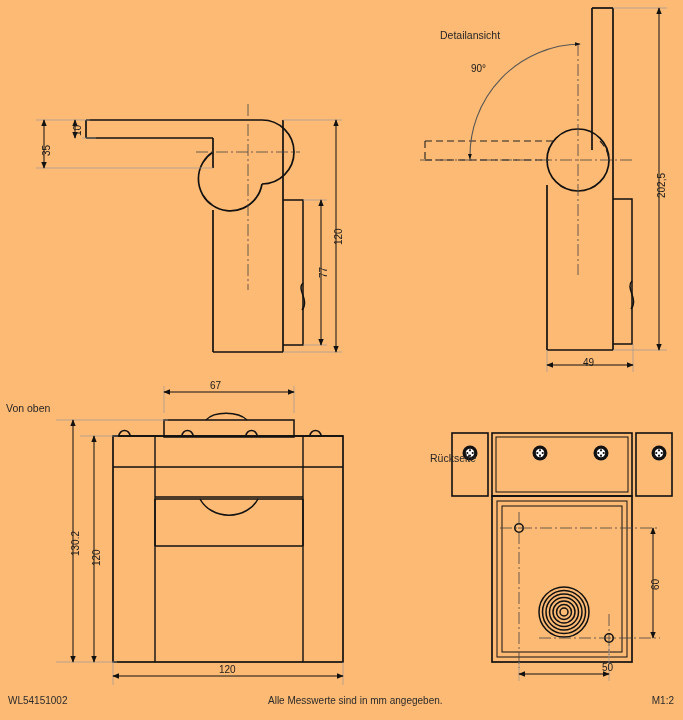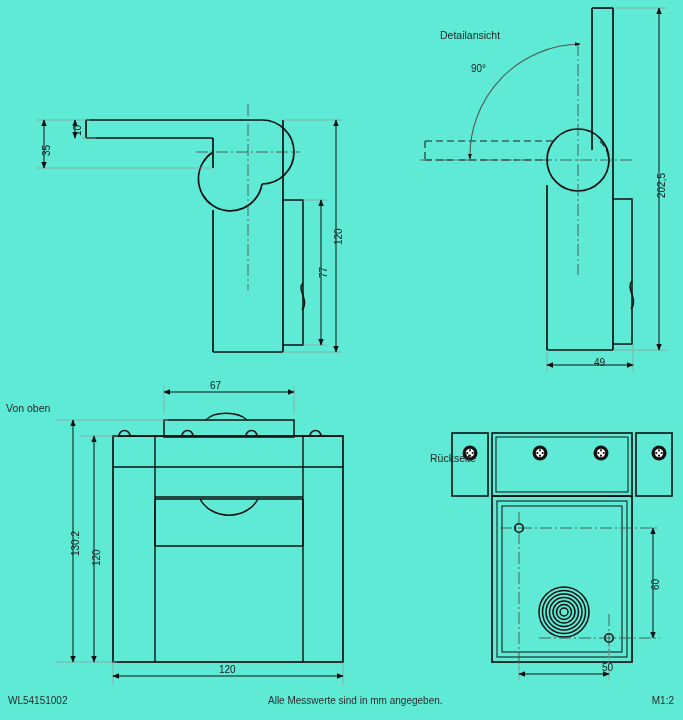--- a/index.html
+++ b/index.html
@@ -8,21 +8,21 @@
     background: #ffffff;
   }
   body {
     font-family: "Liberation Sans", sans-serif;
     color: #1a1a1a;
   }
   #sheet {
     position: relative;
     width: 683px;
     height: 720px;
-    background: #5eead4;
+    background: #fdba74;
     overflow: hidden;
   }
   #drawing {
     position: absolute;
     left: 0;
     top: 0;
     width: 683px;
     height: 720px;
   }
   .lbl {
@@ -277,21 +277,21 @@
   </svg>
 
   <div class="lbl rot" style="left:42px; top:156px;">35</div>
   <div class="lbl rot" style="left:73px; top:136px;">10</div>
   <div class="lbl rot" style="left:334px; top:245px;">120</div>
   <div class="lbl rot" style="left:319px; top:278px;">77</div>
 
   <div class="view-title" style="left:440px; top:30px;">Detailansicht</div>
   <div class="lbl" style="left:471px; top:64px;">90°</div>
   <div class="lbl rot" style="left:657px; top:198px;">202,5</div>
-  <div class="lbl" style="left:583px; top:358px;margin-left:11px;">49</div>
+  <div class="lbl" style="left:583px; top:358px;">49</div>
 
   <div class="view-title" style="left:6px; top:403px;text-align:center;">Von oben</div>
   <div class="lbl" style="left:210px; top:381px;">67</div>
   <div class="lbl rot" style="left:71px; top:556px;">130.2</div>
   <div class="lbl rot" style="left:92px; top:566px;">120</div>
   <div class="lbl" style="left:219px; top:665px;">120</div>
 
   <div class="view-title" style="left:430px; top:409px;margin-top:44px;">Rückseite</div>
   <div class="lbl rot" style="left:651px; top:590px;">60</div>
   <div class="lbl" style="left:558px; top:663px;padding-left:44px;">50</div>

